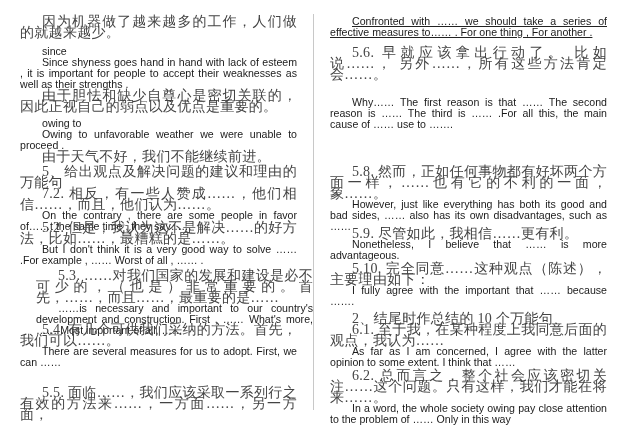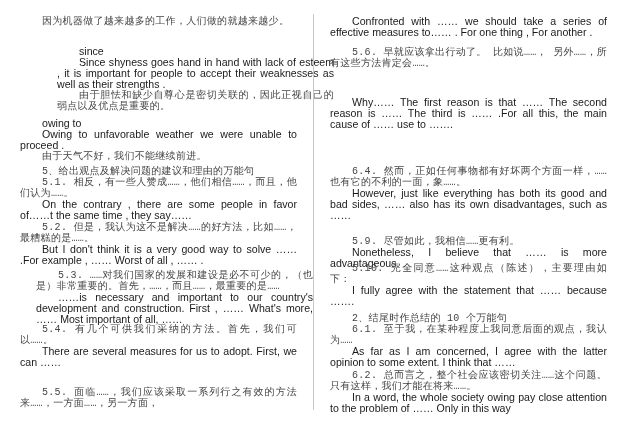--- a/index.html
+++ b/index.html
@@ -16,83 +16,83 @@
   }
   #left { left: 20px; width: 277px; }
   #right { left: 330px; width: 277px; }
   .divider {
     position: absolute; left: 313px; top: 14px; width: 1px; height: 396px;
     background: #c8c8c8;
   }
   .blk { position: absolute; left: 0; width: 100%; }
   .p { text-align: justify; text-align-last: left; margin: 0; }
   .ind { text-indent: 22px; }
-  .zh { font-family: Liberation Mono, monospace; font-size: 10px; color: #444; letter-spacing: 0.3px; }
+  .zh { font-family: Liberation Serif, serif; font-size: 14px; color: #444; letter-spacing: 0.3px; }
   .en { color: #1a1a1a; }
 </style>
 </head>
 <body>
 
 <div id="left" class="col">
     <div class="blk" style="top: 16px;">
       <p class="p zh ind">因为机器做了越来越多的工作，人们做的就越来越少。</p>
     </div>
-    <div class="blk" style="top: 46px; margin-left: 37px;">
+    <div class="blk" style="top: 46px;">
       <p class="p en ind">since</p>
       <p class="p en ind">Since shyness goes hand in hand with lack of esteem , it is important for people to accept their weaknesses as well as their strengths .</p>
       <p class="p zh ind">由于胆怯和缺少自尊心是密切关联的，因此正视自己的弱点以及优点是重要的。</p>
     </div>
     <div class="blk" style="top: 118px;">
       <p class="p en ind">owing to</p>
       <p class="p en ind">Owing to unfavorable weather we were unable to proceed .</p>
       <p class="p zh ind">由于天气不好，我们不能继续前进。</p>
     </div>
     <div class="blk" style="top: 166px;">
       <p class="p zh ind">5、给出观点及解决问题的建议和理由的万能句</p>
-      <p class="p zh ind">5.1. 相反，有一些人赞成……，他们相信……，而且，他们认为……。</p>
+      <p class="p zh ind">7.2. 相反，有一些人赞成……，他们相信……，而且，他们认为……。</p>
       <p class="p en ind">On the contrary , there are some people in favor of……t the same time , they say……</p>
     </div>
     <div class="blk" style="top: 222px;">
       <p class="p zh ind">5.2. 但是，我认为这不是解决……的好方法，比如……，最糟糕的是……。</p>
       <p class="p en ind">But I don't think it is a very good way to solve …… .For example , …… Worst of all , …… .</p>
     </div>
     <div class="blk" style="top: 270px; margin-left: 16px;">
       <p class="p zh ind">5.3. ……对我们国家的发展和建设是必不可少的，（也是）非常重要的。首先，……，而且……，最重要的是……</p>
       <p class="p en ind">……is necessary and important to our country's development and construction. First , …… What's more, …… Most important of all, ……</p>
     </div>
     <div class="blk" style="top: 324px;">
       <p class="p zh ind">5.4. 有几个可供我们采纳的方法。首先，我们可以……。</p>
       <p class="p en ind">There are several measures for us to adopt. First, we can ……</p>
     </div>
     <div class="blk" style="top: 387px;">
       <p class="p zh ind">5.5. 面临……，我们应该采取一系列行之有效的方法来……，一方面……，另一方面，</p>
     </div>
   </div>
 <div class="divider"></div>
 <div id="right" class="col">
-    <div class="blk" style="top: 16px;">
+    <div class="blk" style="top: 16px; text-decoration: underline;">
       <p class="p en ind">Confronted with …… we should take a series of effective measures to…… . For one thing , For another .</p>
     </div>
     <div class="blk" style="top: 47px;">
       <p class="p zh ind">5.6. 早就应该拿出行动了。 比如说……， 另外……，所有这些方法肯定会……。</p>
     </div>
     <div class="blk" style="top: 97px;">
       <p class="p en ind">Why…… The first reason is that …… The second reason is …… The third is …… .For all this, the main cause of …… use to …….</p>
     </div>
     <div class="blk" style="top: 166px;">
-      <p class="p zh ind">6.4. 然而，正如任何事物都有好坏两个方面一样，……也有它的不利的一面，象……。</p>
+      <p class="p zh ind">5.8. 然而，正如任何事物都有好坏两个方面一样，……也有它的不利的一面，象……。</p>
       <p class="p en ind">However, just like everything has both its good and bad sides, …… also has its own disadvantages, such as ……</p>
     </div>
-    <div class="blk" style="top: 236px;">
+    <div class="blk" style="top: 228px;">
       <p class="p zh ind">5.9. 尽管如此，我相信……更有利。</p>
       <p class="p en ind">Nonetheless, I believe that …… is more advantageous.</p>
     </div>
     <div class="blk" style="top: 263px;">
       <p class="p zh ind">5.10. 完全同意……这种观点（陈述），主要理由如下：</p>
-      <p class="p en ind">I fully agree with the statement that …… because …….</p>
+      <p class="p en ind">I fully agree with the important that …… because …….</p>
     </div>
     <div class="blk" style="top: 313px;">
       <p class="p zh ind">2、结尾时作总结的 10 个万能句</p>
       <p class="p zh ind">6.1. 至于我，在某种程度上我同意后面的观点，我认为……</p>
       <p class="p en ind">As far as I am concerned, I agree with the latter opinion to some extent. I think that ……</p>
     </div>
     <div class="blk" style="top: 370px;">
       <p class="p zh ind">6.2. 总而言之，整个社会应该密切关注……这个问题。只有这样，我们才能在将来……。</p>
       <p class="p en ind">In a word, the whole society owing pay close attention to the problem of …… Only in this way</p>
     </div>

